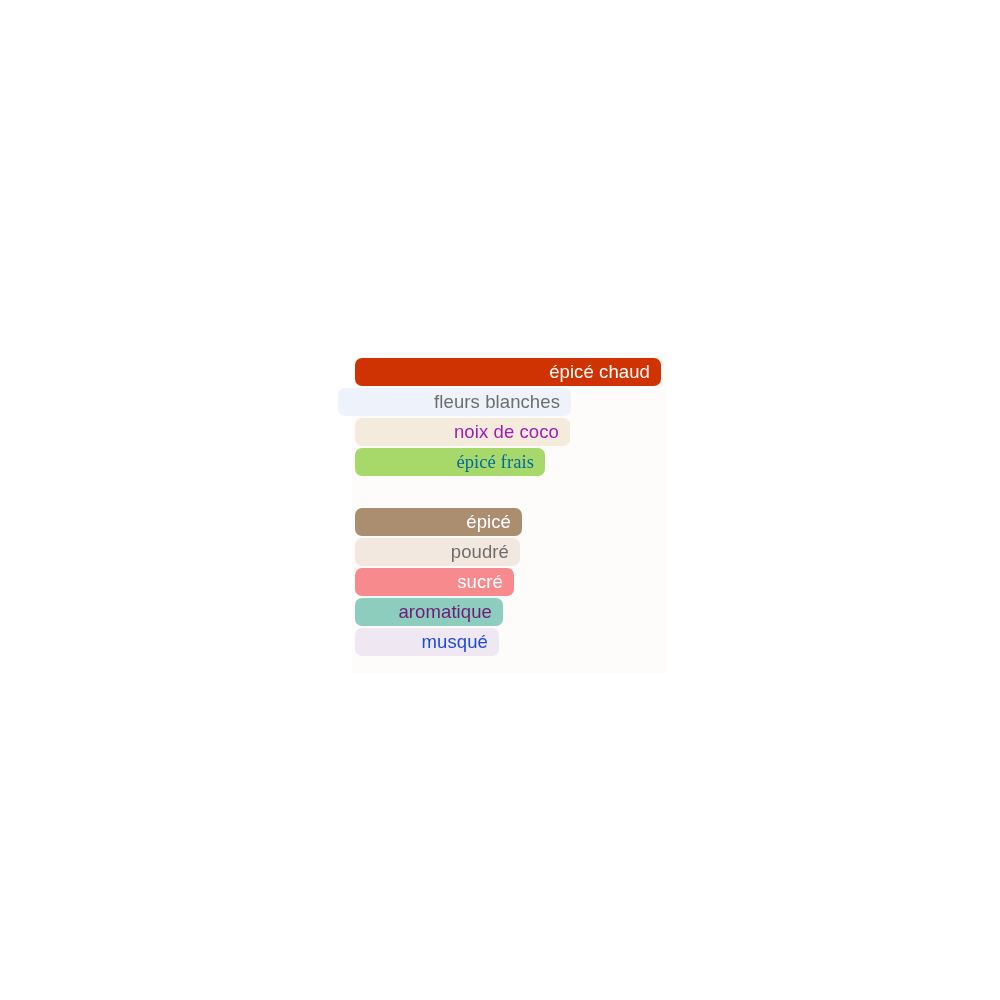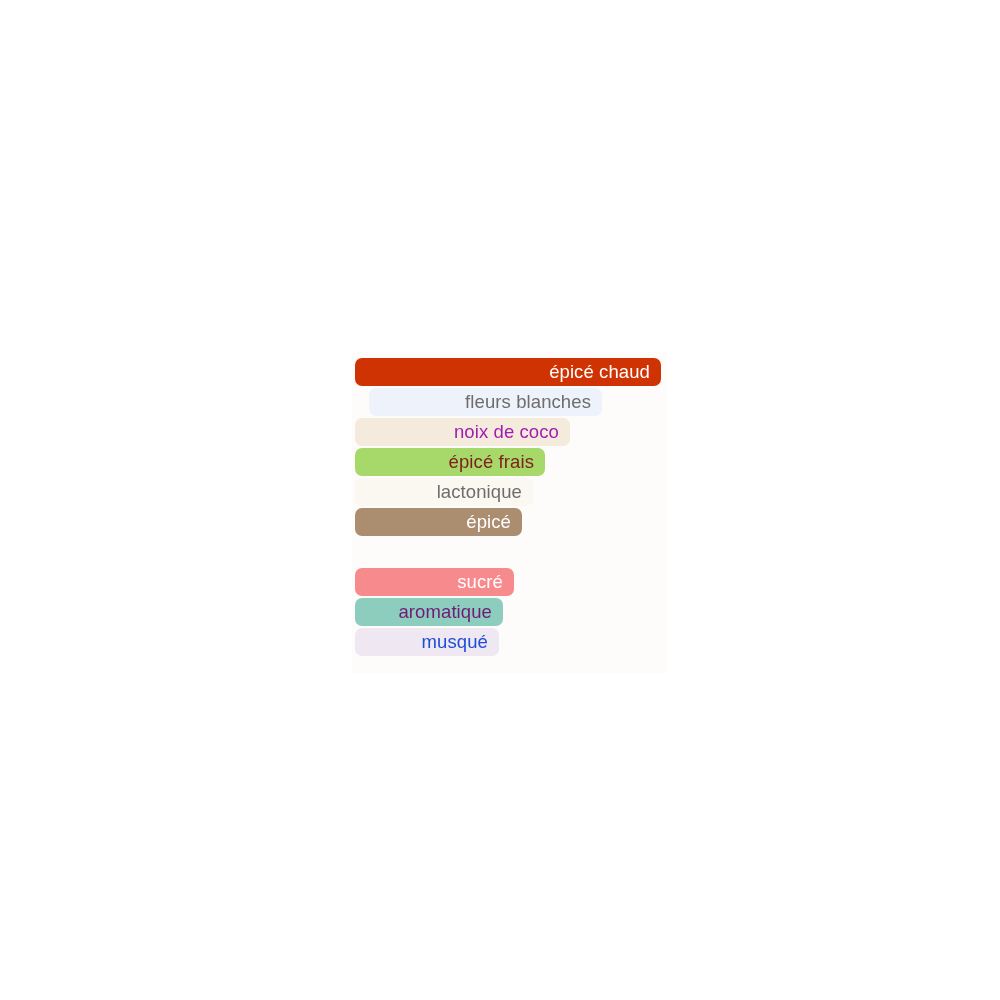--- a/index.html
+++ b/index.html
@@ -77,39 +77,39 @@
 
 <div id="chart-root">
 
   <div class="plot-panel"></div>
 
   <div class="bars-layer">
       <div class="bar-row" style="top: 358px; left: 355px; width: 306px;">
         <div class="bar" style="width: 306px; height: 28px; background: rgb(207, 51, 3); border-radius: 7px;"></div>
         <span class="bar-label label-light" style="color: rgb(255, 255, 255);">épicé chaud</span>
       </div>
-      <div class="bar-row" style="top: 388px; left: 369px; width: 233px;">
+      <div class="bar-row" style="top: 388px; left: 338px; width: 233px;">
         <div class="bar" style="width: 233px; height: 28px; background: rgb(238, 242, 251); border-radius: 7px;"></div>
         <span class="bar-label label-dark" style="color: rgb(109, 109, 109);">fleurs blanches</span>
       </div>
       <div class="bar-row" style="top: 418px; left: 355px; width: 215px;">
         <div class="bar" style="width: 215px; height: 28px; background: rgb(244, 235, 221); border-radius: 7px;"></div>
         <span class="bar-label label-dark" style="color: #a21caf;">noix de coco</span>
       </div>
       <div class="bar-row" style="top: 448px; left: 355px; width: 190px;">
         <div class="bar" style="width: 190px; height: 28px; background: rgb(166, 217, 105); border-radius: 7px;"></div>
-        <span class="bar-label label-dark" style="color: #7f1d1d;">épicé frais</span>
-      </div>
-      <div class="bar-row" style="top: 478px; left: 355px; width: 178px;">
-        <div class="bar" style="width: 178px; height: 28px; background: rgb(251, 248, 242); border-radius: 7px;"></div>
-        <span class="bar-label label-dark" style="color: rgb(109, 109, 109);">lactonique</span>
+        <span class="bar-label label-dark" style="color: #0369a1; font-family: Liberation Serif, serif;">épicé frais</span>
       </div>
       <div class="bar-row" style="top: 508px; left: 355px; width: 167px;">
         <div class="bar" style="width: 167px; height: 28px; background: rgb(171, 141, 112); border-radius: 7px;"></div>
         <span class="bar-label label-light" style="color: rgb(255, 255, 255);">épicé</span>
+      </div>
+      <div class="bar-row" style="top: 538px; left: 355px; width: 165px;">
+        <div class="bar" style="width: 165px; height: 28px; background: rgb(242, 232, 224); border-radius: 7px;"></div>
+        <span class="bar-label label-dark" style="color: rgb(109, 109, 109);">poudré</span>
       </div>
       <div class="bar-row" style="top: 568px; left: 355px; width: 159px;">
         <div class="bar" style="width: 159px; height: 28px; background: rgb(247, 138, 141); border-radius: 7px;"></div>
         <span class="bar-label label-light" style="color: rgb(255, 255, 255);">sucré</span>
       </div>
       <div class="bar-row" style="top: 598px; left: 355px; width: 148px;">
         <div class="bar" style="width: 148px; height: 28px; background: rgb(140, 205, 190); border-radius: 7px;"></div>
         <span class="bar-label label-dark" style="color: #701a75;">aromatique</span>
       </div>
       <div class="bar-row" style="top: 628px; left: 355px; width: 144px;">

